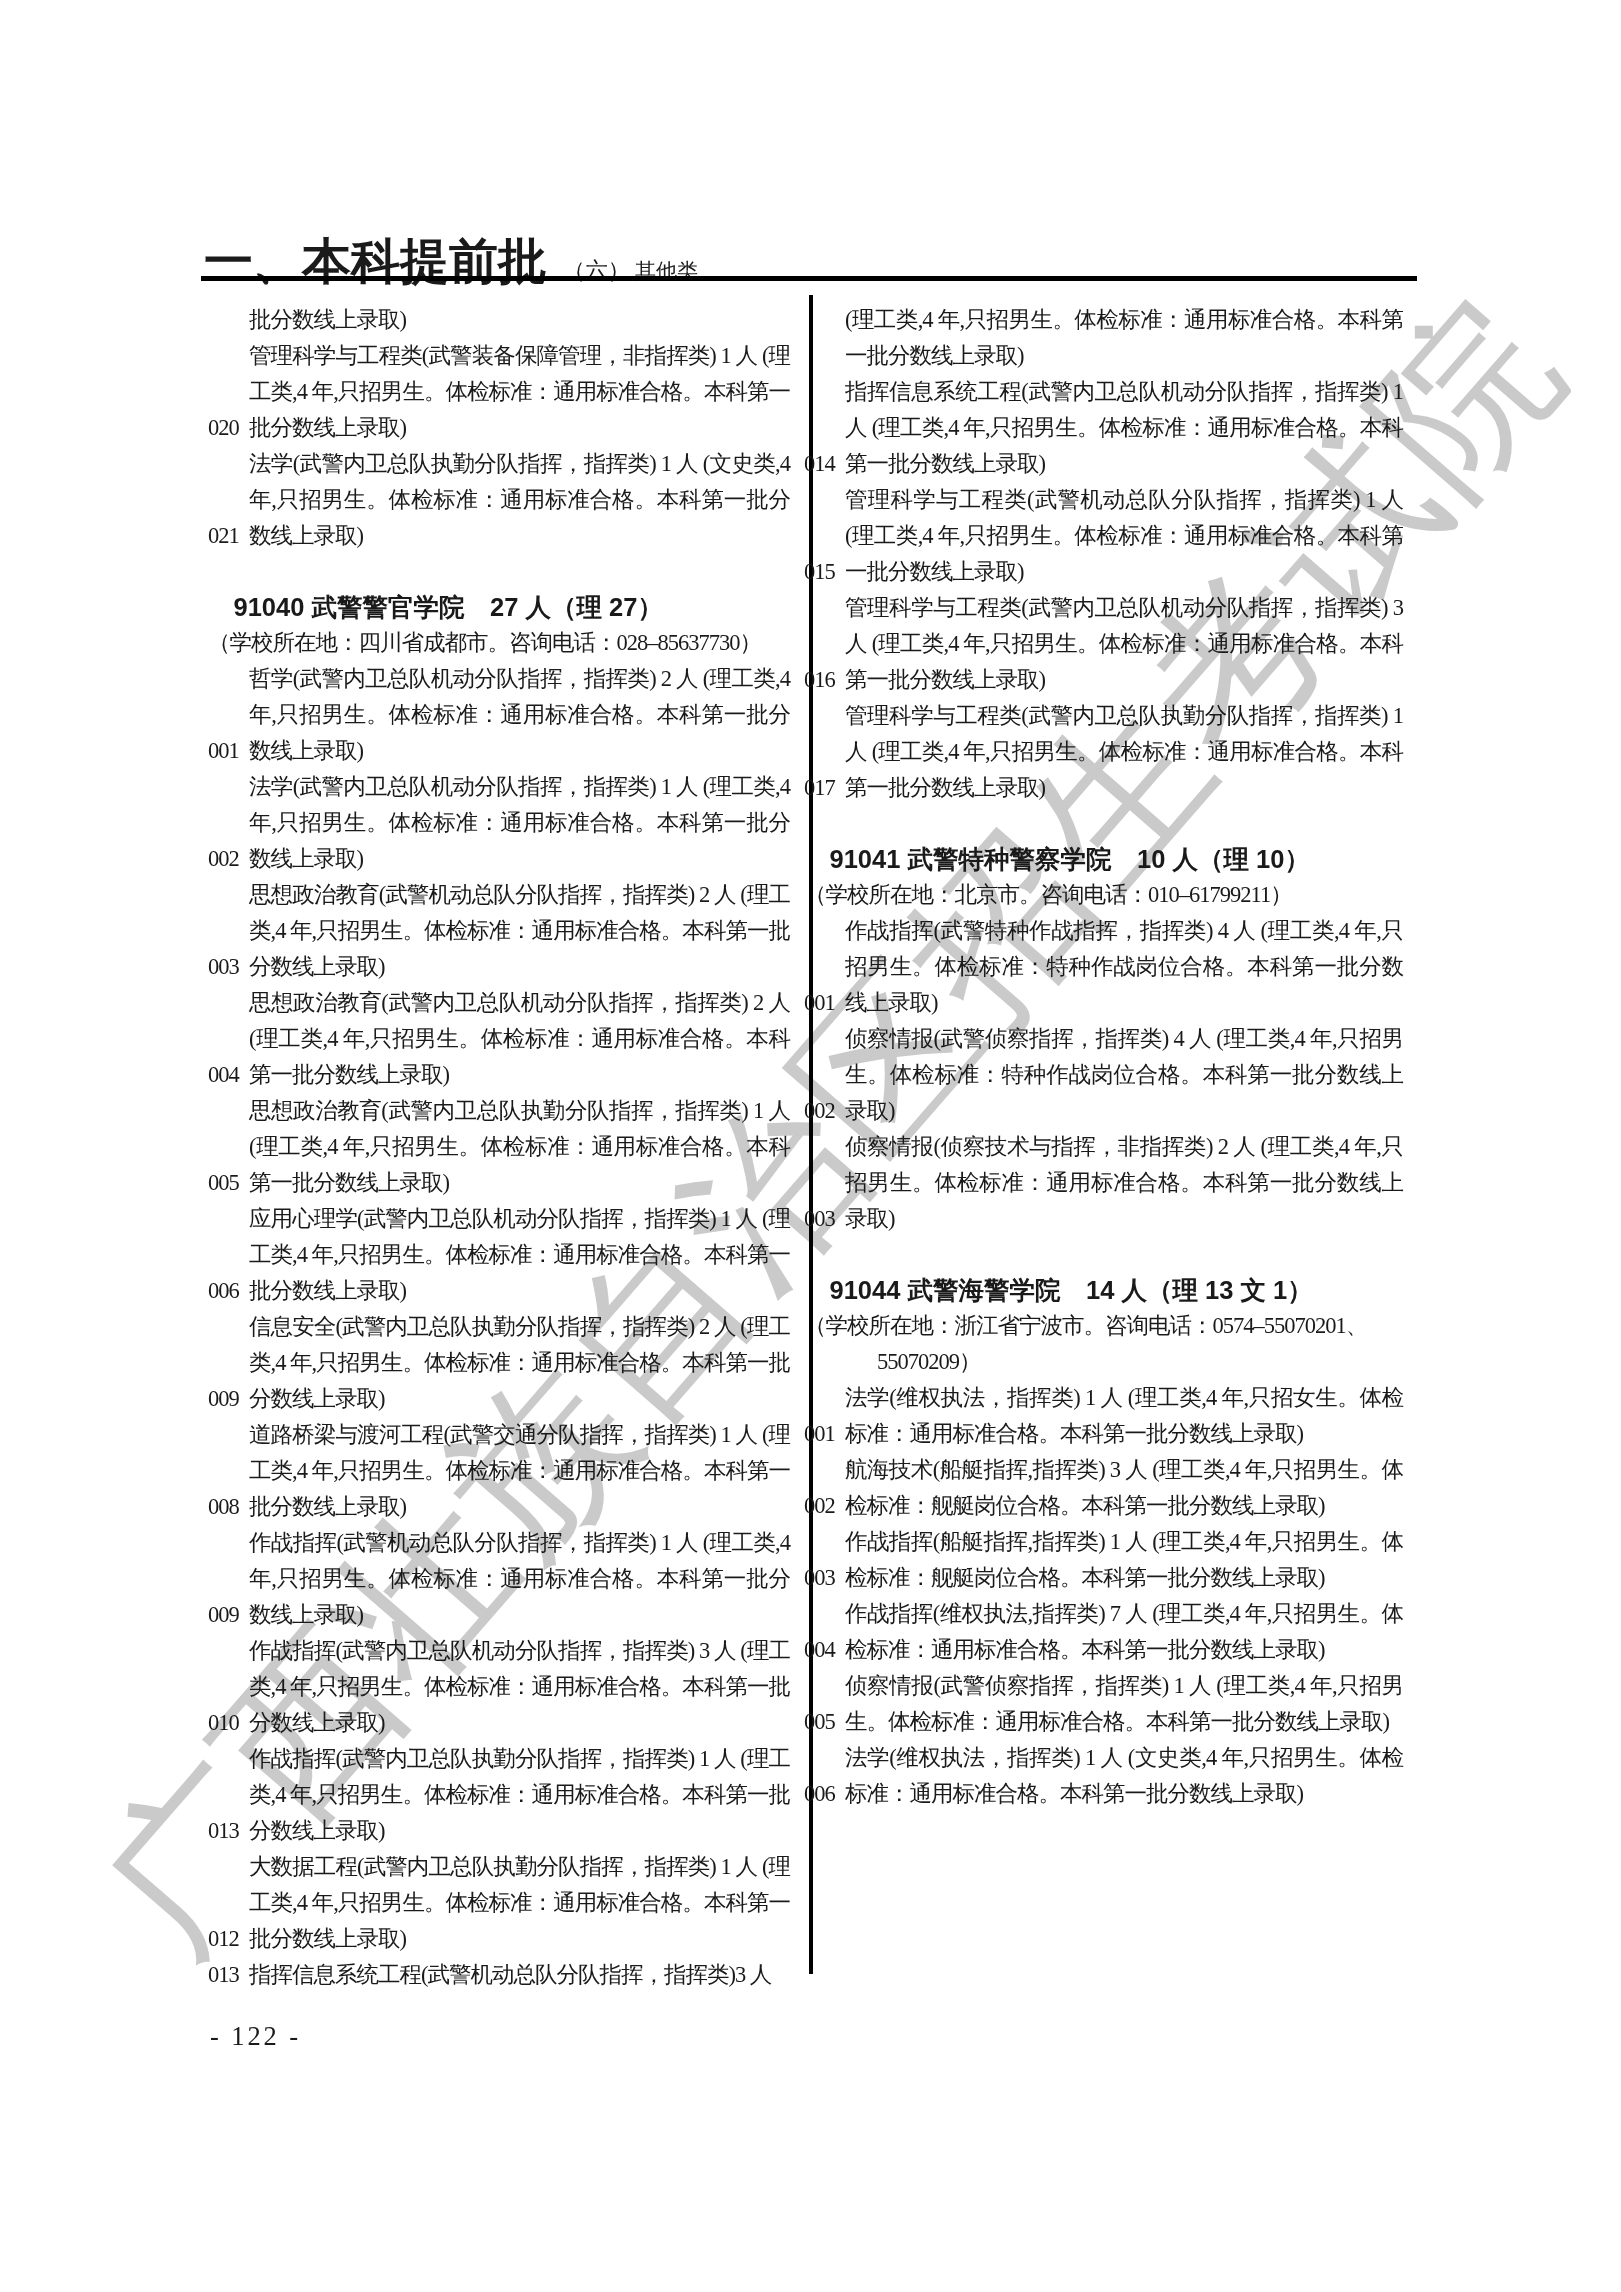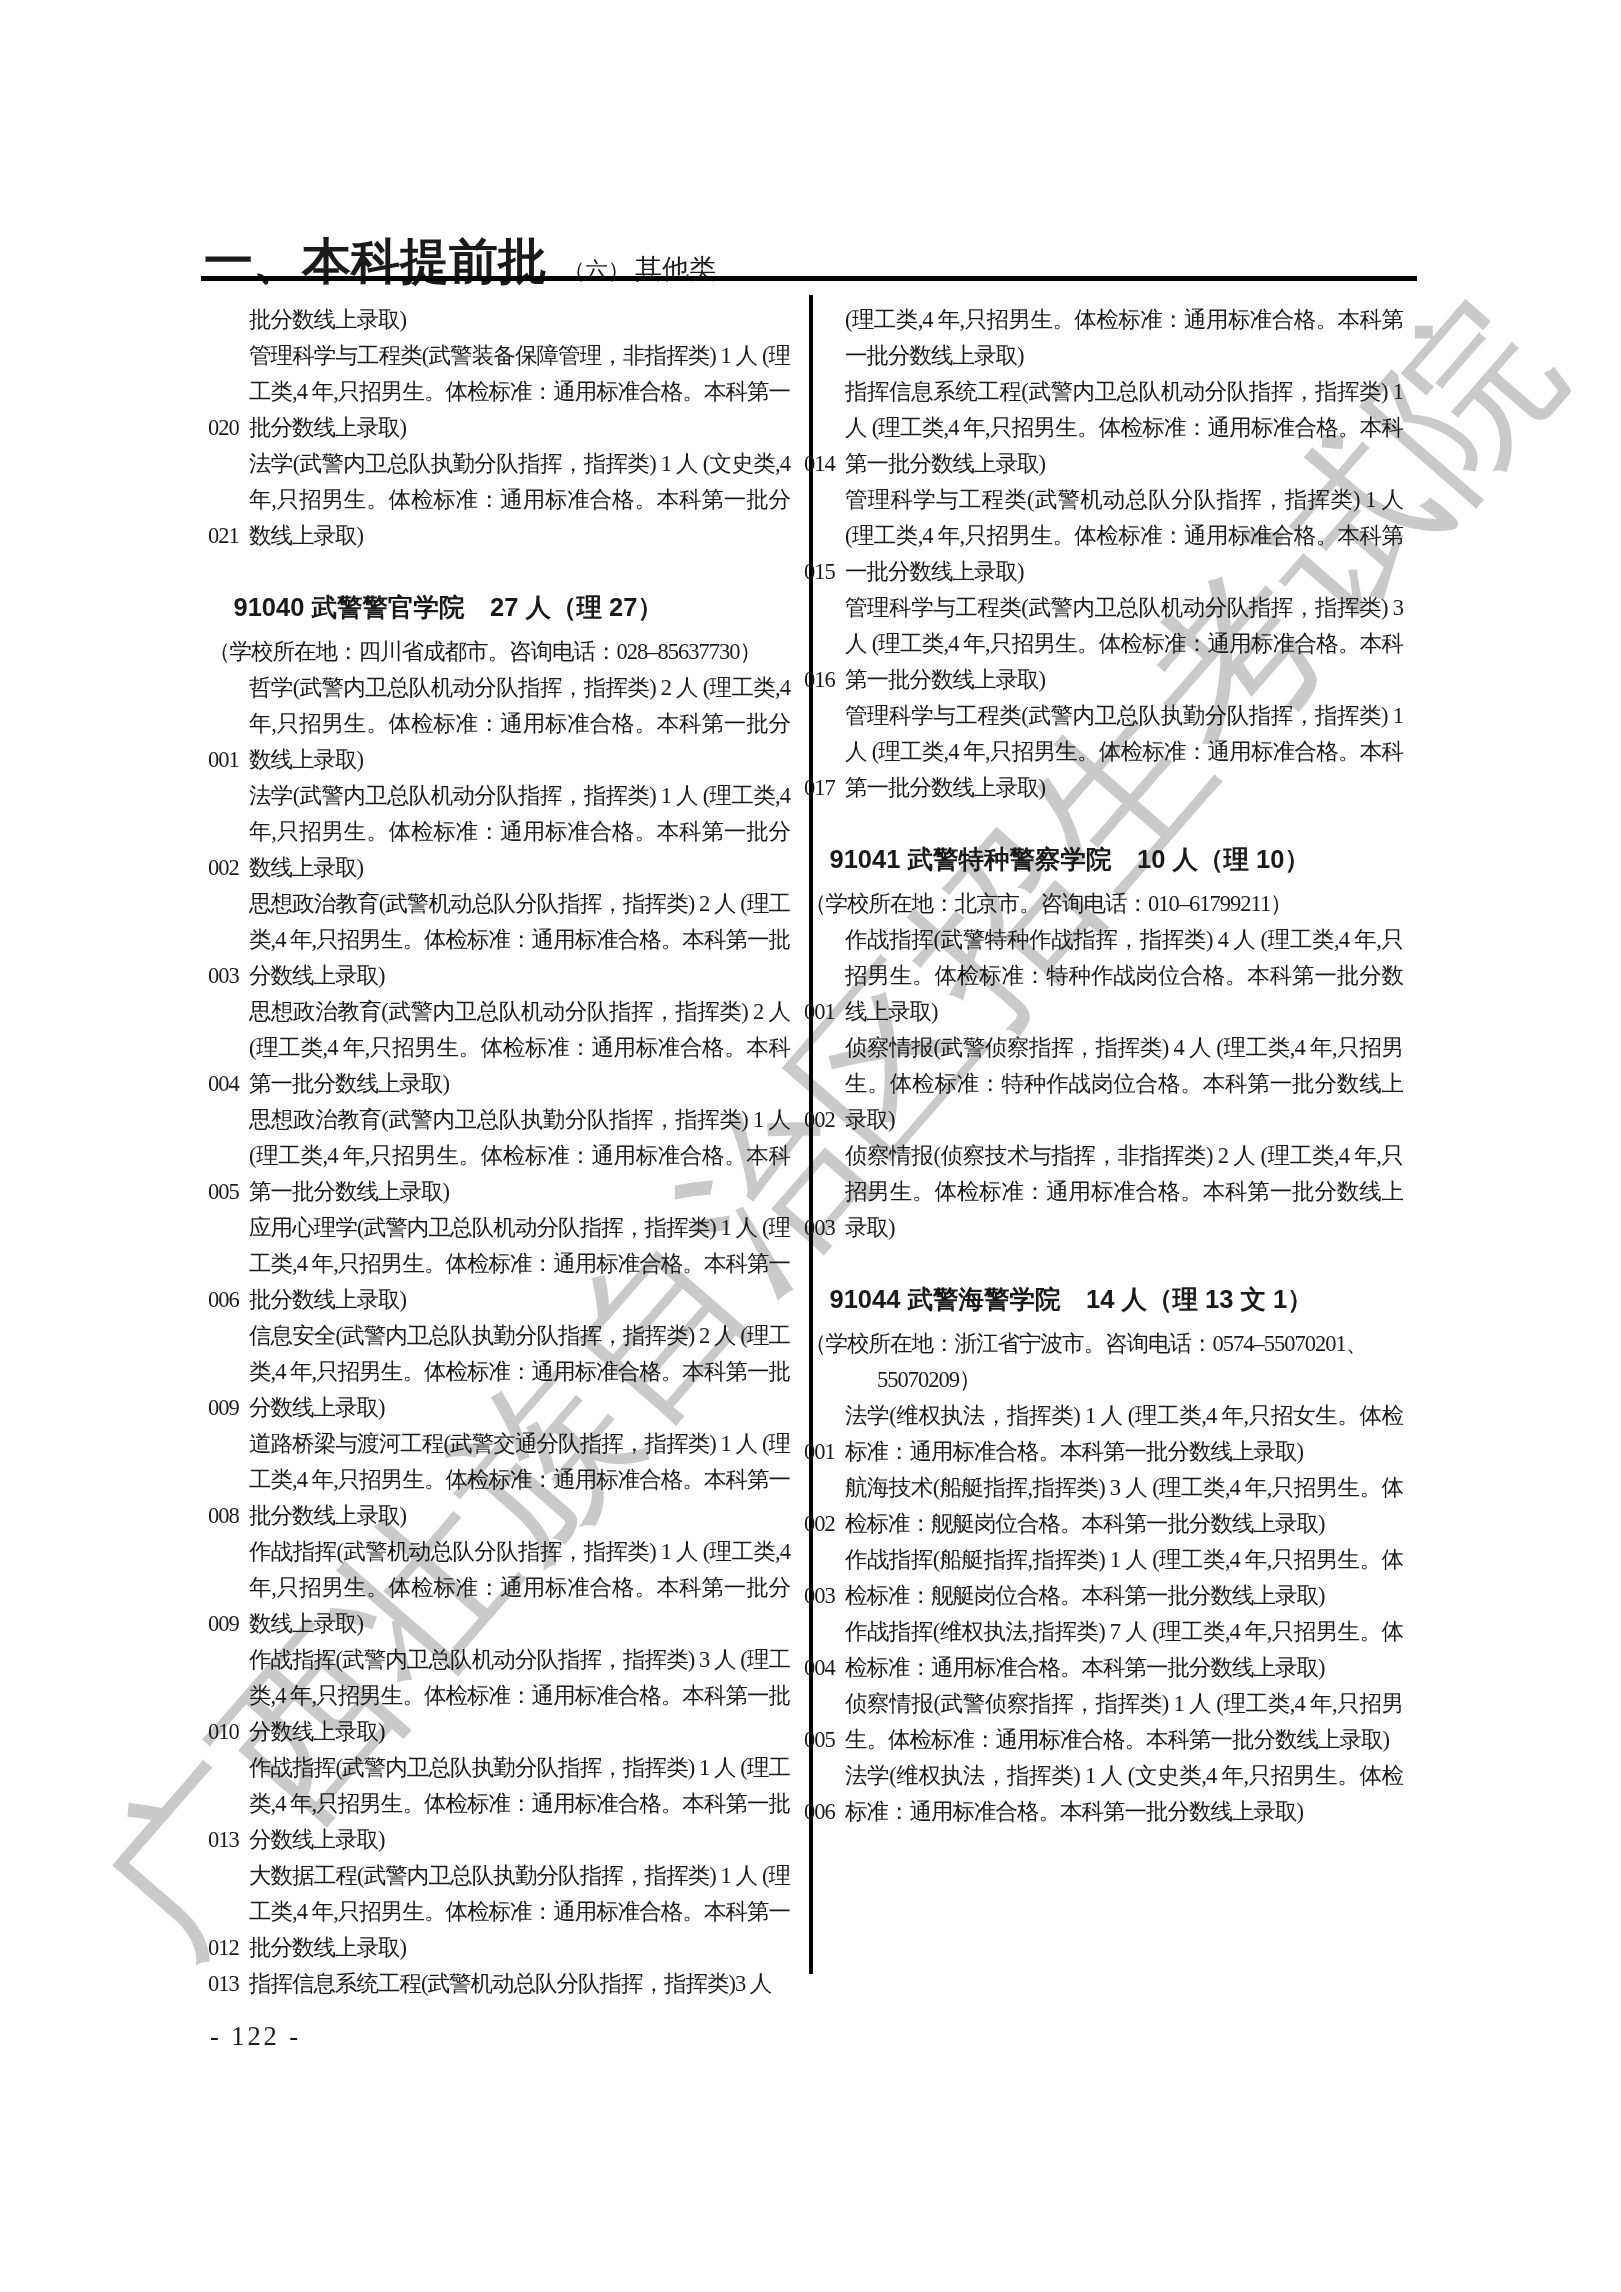--- a/index.html
+++ b/index.html
@@ -14,40 +14,40 @@
     font-size:172px;letter-spacing:3.9px;white-space:nowrap;
     color:#a0a0a0;opacity:.55;
     font-family:"Liberation Serif","DejaVu Serif",serif;
   }
   .header-line{position:absolute;left:204px;top:229px;z-index:1;white-space:nowrap;}
   .header-title{
     font-family:"Liberation Sans","DejaVu Sans",sans-serif;
     font-weight:bold;font-size:49px;
   }
   .header-paren{font-size:22.5px;margin-left:15.7px;}
-  .header-sub{font-family:Liberation Mono, monospace;font-size:27px;margin-left:4.9px;}
+  .header-sub{font-family:Liberation Mono, monospace;font-size:21px;margin-left:4.9px;}
   .header-rule{position:absolute;left:201px;top:276px;width:1216px;height:4.9px;background:#000;z-index:1;}
   .divider{position:absolute;left:809px;top:295px;width:3.9px;height:1679px;background:#000;z-index:1;}
   .column{
     position:absolute;top:302px;z-index:1;
     font-size:22.5px;line-height:36px;letter-spacing:-1px;
   }
   .col-left{left:208px;width:582px;}
   .col-right{left:804px;width:599px;}
   .entry{display:flex;align-items:flex-end;}
   .num{flex:0 0 41px;}
   .etext{flex:1;text-align:justify;}
   .cont{margin-left:41px;text-align:justify;}
   .school{
     margin-top:35px;padding-left:25.5px;
     font-family:"Liberation Sans","DejaVu Sans",sans-serif;
     font-weight:bold;font-size:25.5px;letter-spacing:0;
     white-space:nowrap;
   }
-  .location{padding-left:73px;text-indent:-73px;margin-top:9px;}
+  .location{padding-left:73px;text-indent:-73px;}
   .page-number{position:absolute;left:210px;top:2021px;z-index:1;font-size:26.5px;letter-spacing:2.9px;}
 </style>
 </head>
 <body>
 
 <div class="watermark">广西壮族自治区招生考试院</div>
 
 <div class="header-line">
   <span class="header-title">一、本科提前批</span><span class="header-paren">（六）</span><span class="header-sub">其他类</span>
 </div>

